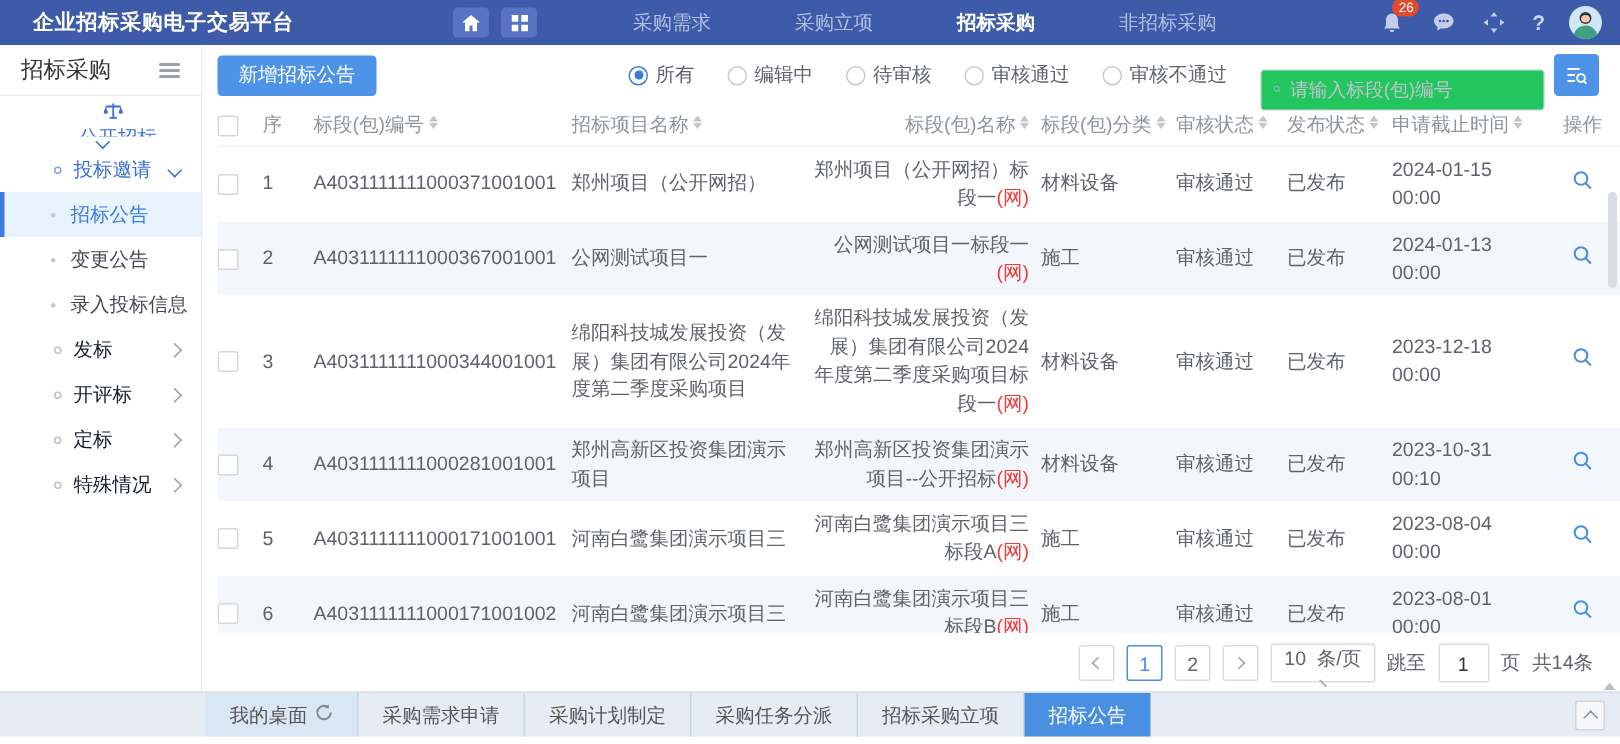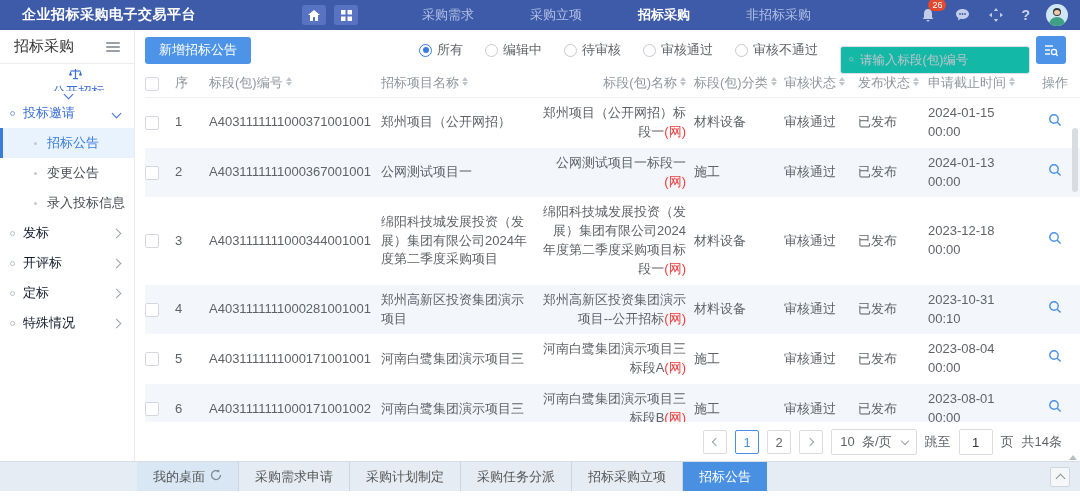--- a/index.html
+++ b/index.html
@@ -29,21 +29,21 @@
   .sidebar { width:135px; background:#fff; border-right:1px solid #e8eaed; flex:none; }
   .sb-head { height:34px; display:flex; align-items:center; justify-content:space-between; padding:0 14px; border-bottom:1px solid #eceef2; }
   .sb-title { font-size:15px; color:#333; }
   .burger { width:14px; cursor:pointer; }
   .burger span { display:block; height:2px; background:#9aa0a8; margin:2px 0; border-radius:1px; }
   .menu { padding-top:4px; }
   .mi { height:30px; display:flex; align-items:center; cursor:pointer; position:relative; color:#454a52; }
   .mi .lbl { flex:1; white-space:nowrap; overflow:hidden; }
   .mi.lv1 { padding-left:16px; color:#3a6fd8;flex-direction:column; }
   .mi.lv1 .lbl { margin-left:7px; }
-  .mi.lv2 { padding-left:10px; color:#3a6fd8; }
+  .mi.lv2 { padding-left:36px; color:#3a6fd8; }
   .mi.lv2.plain { color:#0f172a; }
   .mi.lv2 .lbl { margin-left:8px; }
   .mi.lv3 { padding-left:34px; }
   .mi.lv3 .lbl { margin-left:10px; }
   .mi.selected { background:#e9f3fd; color:#3a7be0; }
   .mi.selected::before { content:""; position:absolute; left:0; top:0; bottom:0; width:3px; background:#3a7be0; }
   .dot { width:5px; height:5px; border:1px solid #b9c1cc; border-radius:50%; flex:none; }
   .mi.lv2:not(.plain) .dot { border-color:#7ea3e8; }
   .tick { width:3px; height:3px; background:#c3c9d2; border-radius:50%; flex:none; }
   .chev { width:7px; height:7px; border-right:1.5px solid #9aa0a8; border-bottom:1.5px solid #9aa0a8; flex:none; margin-right:14px; }
@@ -53,21 +53,21 @@
   
   .main { flex:1; position:relative; background:#fff; overflow:hidden; }
   .toolbar { height:40px; display:flex; align-items:center; padding:0 14px 0 10px; }
   .btn-primary { background:#4d94e8; color:#fff; border:none; border-radius:3px; height:27px; padding:0 14px; font-size:13px; cursor:pointer; font-family:inherit; }
   .filters { margin-left:auto; display:flex; align-items:center; gap:22px; margin-right:22px; }
   .radio { display:flex; align-items:center; gap:5px; cursor:pointer; color:#5f6368; white-space:nowrap; }
   .rdot { width:13px; height:13px; border:1px solid #c6cad1; border-radius:50%; background:#fff; position:relative; flex:none; }
   .radio.sel .rdot { border-color:#3a7be0; }
   .radio.sel .rdot::after { content:""; position:absolute; inset:2.5px; background:#3a7be0; border-radius:50%; }
   .searchbox { display:flex; align-items:center; gap:6px; }
-  .sinput { width:190px; height:28px; border:1px solid #dcdfe6; border-radius:3px; display:flex; align-items:center; padding:0 8px; gap:6px; background:#14b8a6;margin-top:19px; }
+  .sinput { width:190px; height:28px; border:1px solid #dcdfe6; border-radius:3px; display:flex; align-items:center; padding:0 8px; gap:6px; background:#22c55e;margin-top:19px; }
   .sinput input { border:none; outline:none; flex:1; font-size:12.5px; color:#333; font-family:inherit; background:transparent; }
   .sinput input::placeholder { color:#c0c4cc; }
   .btn-adv { width:30px; height:28px; background:#4d94e8; border:none; border-radius:3px; display:flex; align-items:center; justify-content:center; cursor:pointer; }
 
   
   .tbl { padding:0 0 0 10px; }
   .trow { display:flex; align-items:center; }
   .c { padding:6px 8px 6px 0; line-height:1.45; }
   .c-check { width:30px; flex:none; }
   .c-seq { width:34px; flex:none; }
@@ -95,21 +95,21 @@
   .vscroll .thumb { width:6px; height:64px; background:#d9dce1; border-radius:3px; }
   .varrow { position:absolute; right:3px; top:425px; width:0; height:0; border-left:4px solid transparent; border-right:4px solid transparent; border-bottom:5px solid #b9bec6; }
 
   
   .pager { position:absolute; right:18px; bottom:6px; display:flex; align-items:center; gap:8px; color:#5f6368; }
   .pbtn { min-width:24px; height:24px; border:1px solid #d9dce1; border-radius:2px; background:#fff; display:flex; align-items:center; justify-content:center; cursor:pointer; color:#666; }
   .pbtn.cur { border-color:#4a90e2; color:#4a90e2; }
   .pchev { width:6px; height:6px; border-right:1.3px solid #9aa0a8; border-bottom:1.3px solid #9aa0a8; }
   .pchev.l { transform:rotate(135deg); margin-left:2px; }
   .pchev.r { transform:rotate(-45deg); margin-right:2px; }
-  .psel { height:26px; border:1px solid #d9dce1; border-radius:2px; background:#fff; display:flex; align-items:center; padding:0 8px; gap:10px; cursor:pointer; }
+  .psel { height:26px; border:1px solid #d9dce1; border-radius:2px; background:#fff; display:flex; align-items:center; padding:0 8px; gap:10px; cursor:pointer;flex-direction:column; }
   .psel .caret { width:6px; height:6px; border-right:1.3px solid #9aa0a8; border-bottom:1.3px solid #9aa0a8; transform:rotate(45deg); margin-top:-3px; }
   .jumpin { width:34px; height:26px; border:1px solid #d9dce1; border-radius:2px; text-align:center; font-size:13px; color:#333; outline:none; font-family:inherit; }
 
   
   .tabbar { height:30px; background:#e6ecf3; border-top:1px solid #d5dde6; display:flex; align-items:stretch; padding-left:137px; position:relative; }
   .tab { display:flex; align-items:center; gap:5px; padding:0 16px; color:#555; border-right:1px solid #ccd6e0; cursor:pointer; white-space:nowrap; }
   .tab.first { background:#d9e6f3; }
   .tab.active { background:#4a90e2; color:#fff; border-right:none; }
   .collapse-btn { position:absolute; right:10px; top:5px; width:20px; height:20px; border:1px solid #cfd6dd; border-radius:2px; background:#f5f7f9; display:flex; align-items:center; justify-content:center; cursor:pointer; }
   .collapse-btn .chev { margin:2px 0 0 0; border-color:#8a9099; transform:rotate(-135deg); }

